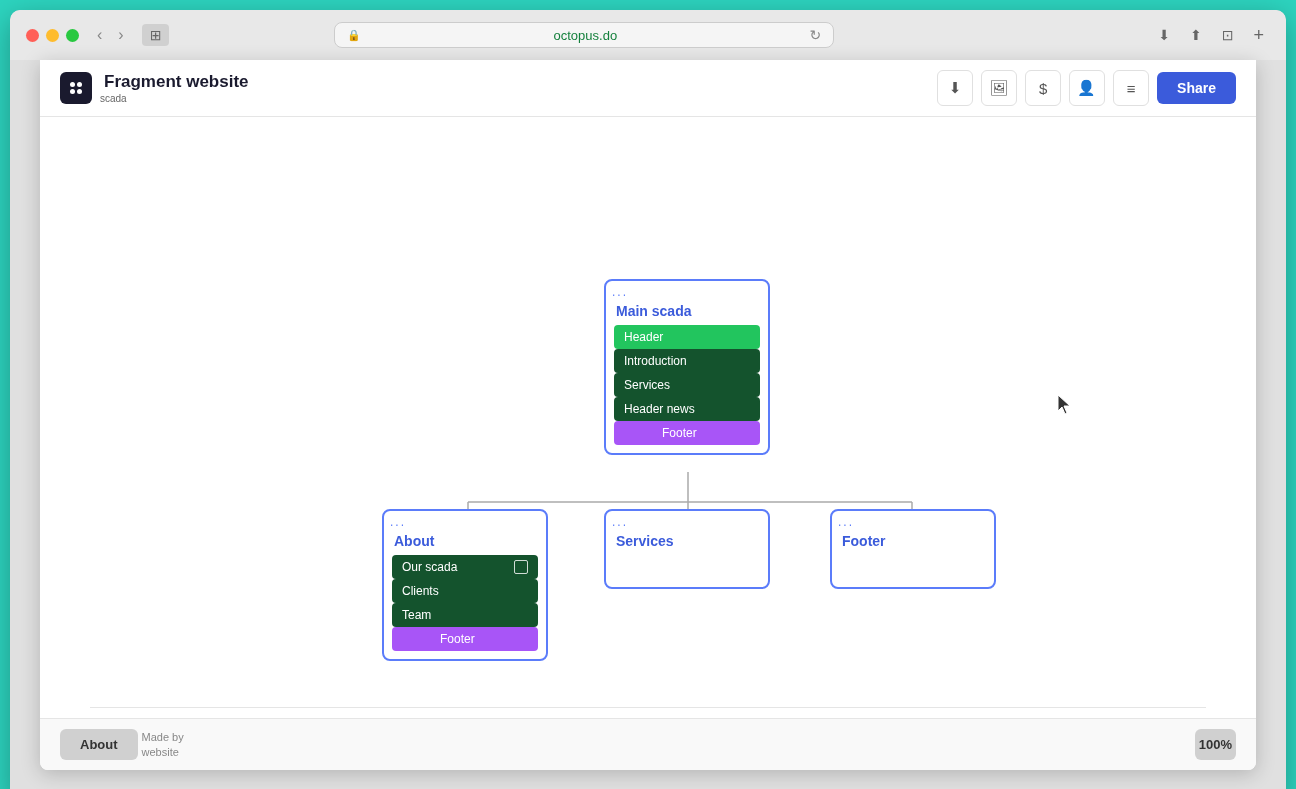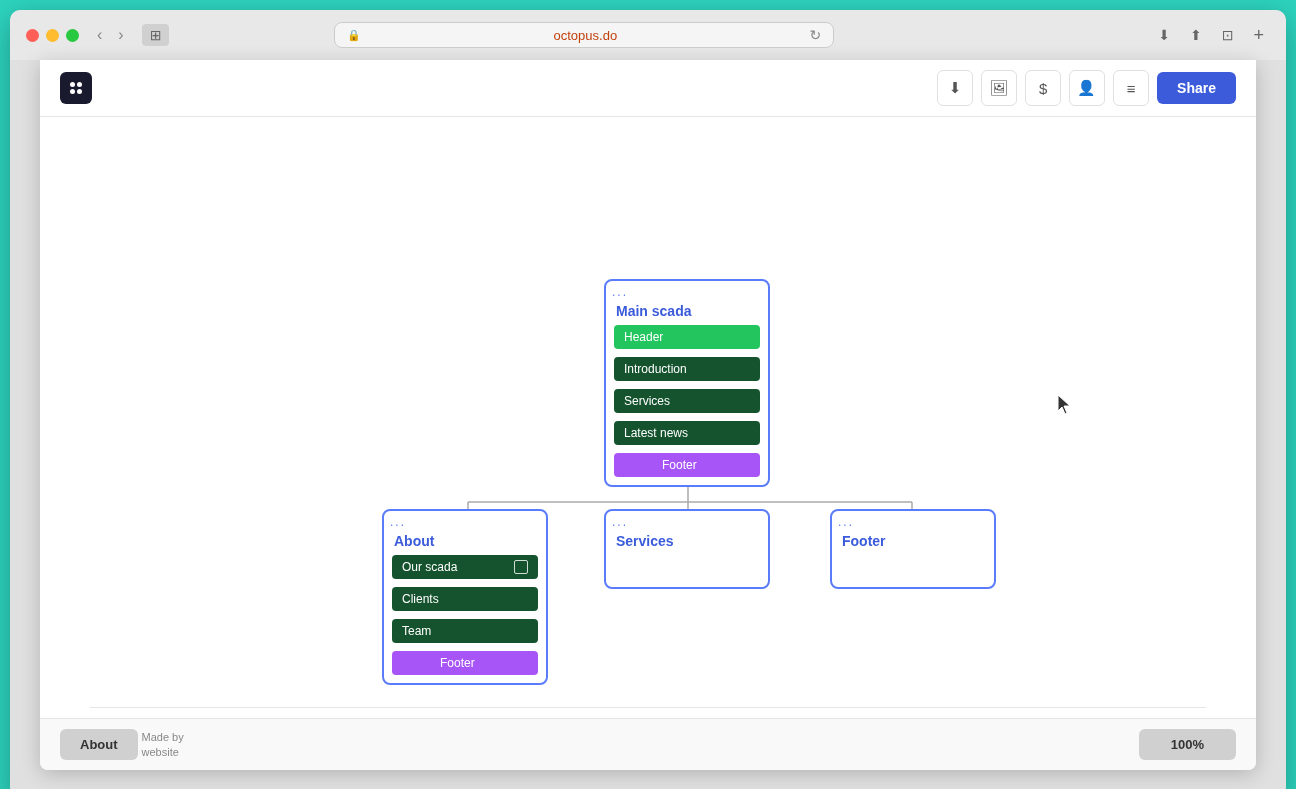--- a/index.html
+++ b/index.html
@@ -72,21 +72,21 @@
       max-width: 500px;
       margin: 0 auto;
     }
 
     .lock-icon { color: #888; font-size: 11px; }
 
     .address-text {
       flex: 1;
       text-align: center;
       font-size: 13px;
-      color: #c2410c;
+      color: #15803d;
     }
 
     .reload-btn {
       background: none;
       border: none;
       cursor: pointer;
       color: #888;
       font-size: 14px;
     }
 
@@ -239,21 +239,21 @@
       font-size: 14px;
       font-weight: 700;
       color: #3b5bdb;
       padding: 2px 10px 6px 10px;
     }
 
     .node-items {
       padding: 0 8px 8px 8px;
       display: flex;
       flex-direction: column;
-      gap: 8px;
+      gap: 0;
     }
 
     .node-item {
       border-radius: 4px;
       padding: 5px 10px;
       font-size: 12px;
       color: white;
       font-weight: 500;
       display: flex;
       align-items: center;
@@ -307,21 +307,21 @@
       font-size: 11px;
       color: #888;
       margin-left: 4px;
       line-height: 1.3;
     }
 
     .footer-zoom {
       background: #d0d0d0;
       border: none;
       border-radius: 6px;
-      padding: 8px 32px;
+      padding: 8px 4px;
       font-size: 13px;
       font-weight: 600;
       color: #333;
       cursor: pointer;
     }
 
     .footer-left {
       display: flex;
       align-items: center;
     }
@@ -368,20 +368,24 @@
 
     <div class="app-header">
       <div class="app-logo">
         <div class="logo-icon">
           <div class="logo-grid">
             <div class="logo-dot"></div>
             <div class="logo-dot"></div>
             <div class="logo-dot"></div>
             <div class="logo-dot"></div>
           </div>
+        </div>
+        <div>
+          <div class="app-title">Fragment website</div>
+          <div class="logo-label">scada</div>
         </div>
       </div>
       <div class="header-actions">
         <button class="header-icon-btn">
           <span>⬇</span>
         </button>
         <button class="header-icon-btn">
           <span>🖼</span>
         </button>
         <button class="header-icon-btn">
@@ -410,21 +414,21 @@
         <line x1="872" y1="385" x2="872" y2="410" stroke="#aaa" stroke-width="1.5"></line>
       </svg>
 
       <div class="node" style="left:564px; top:162px; width:166px;">
         <div class="node-dots">...</div>
         <div class="node-title">Main scada</div>
         <div class="node-items">
           <div class="node-item item-green">Header</div>
           <div class="node-item item-blue">Introduction</div>
           <div class="node-item item-blue">Services</div>
-          <div class="node-item item-blue">Latest news</div>
+          <div class="node-item item-blue">Header news</div>
           <div class="node-item item-purple">Footer</div>
         </div>
       </div>
 
       <div class="node" style="left:342px; top:392px; width:166px;">
         <div class="node-dots">...</div>
         <div class="node-title">About</div>
         <div class="node-items">
           <div class="node-item item-blue" style="justify-content:space-between;">
             <span>Our scada</span>

